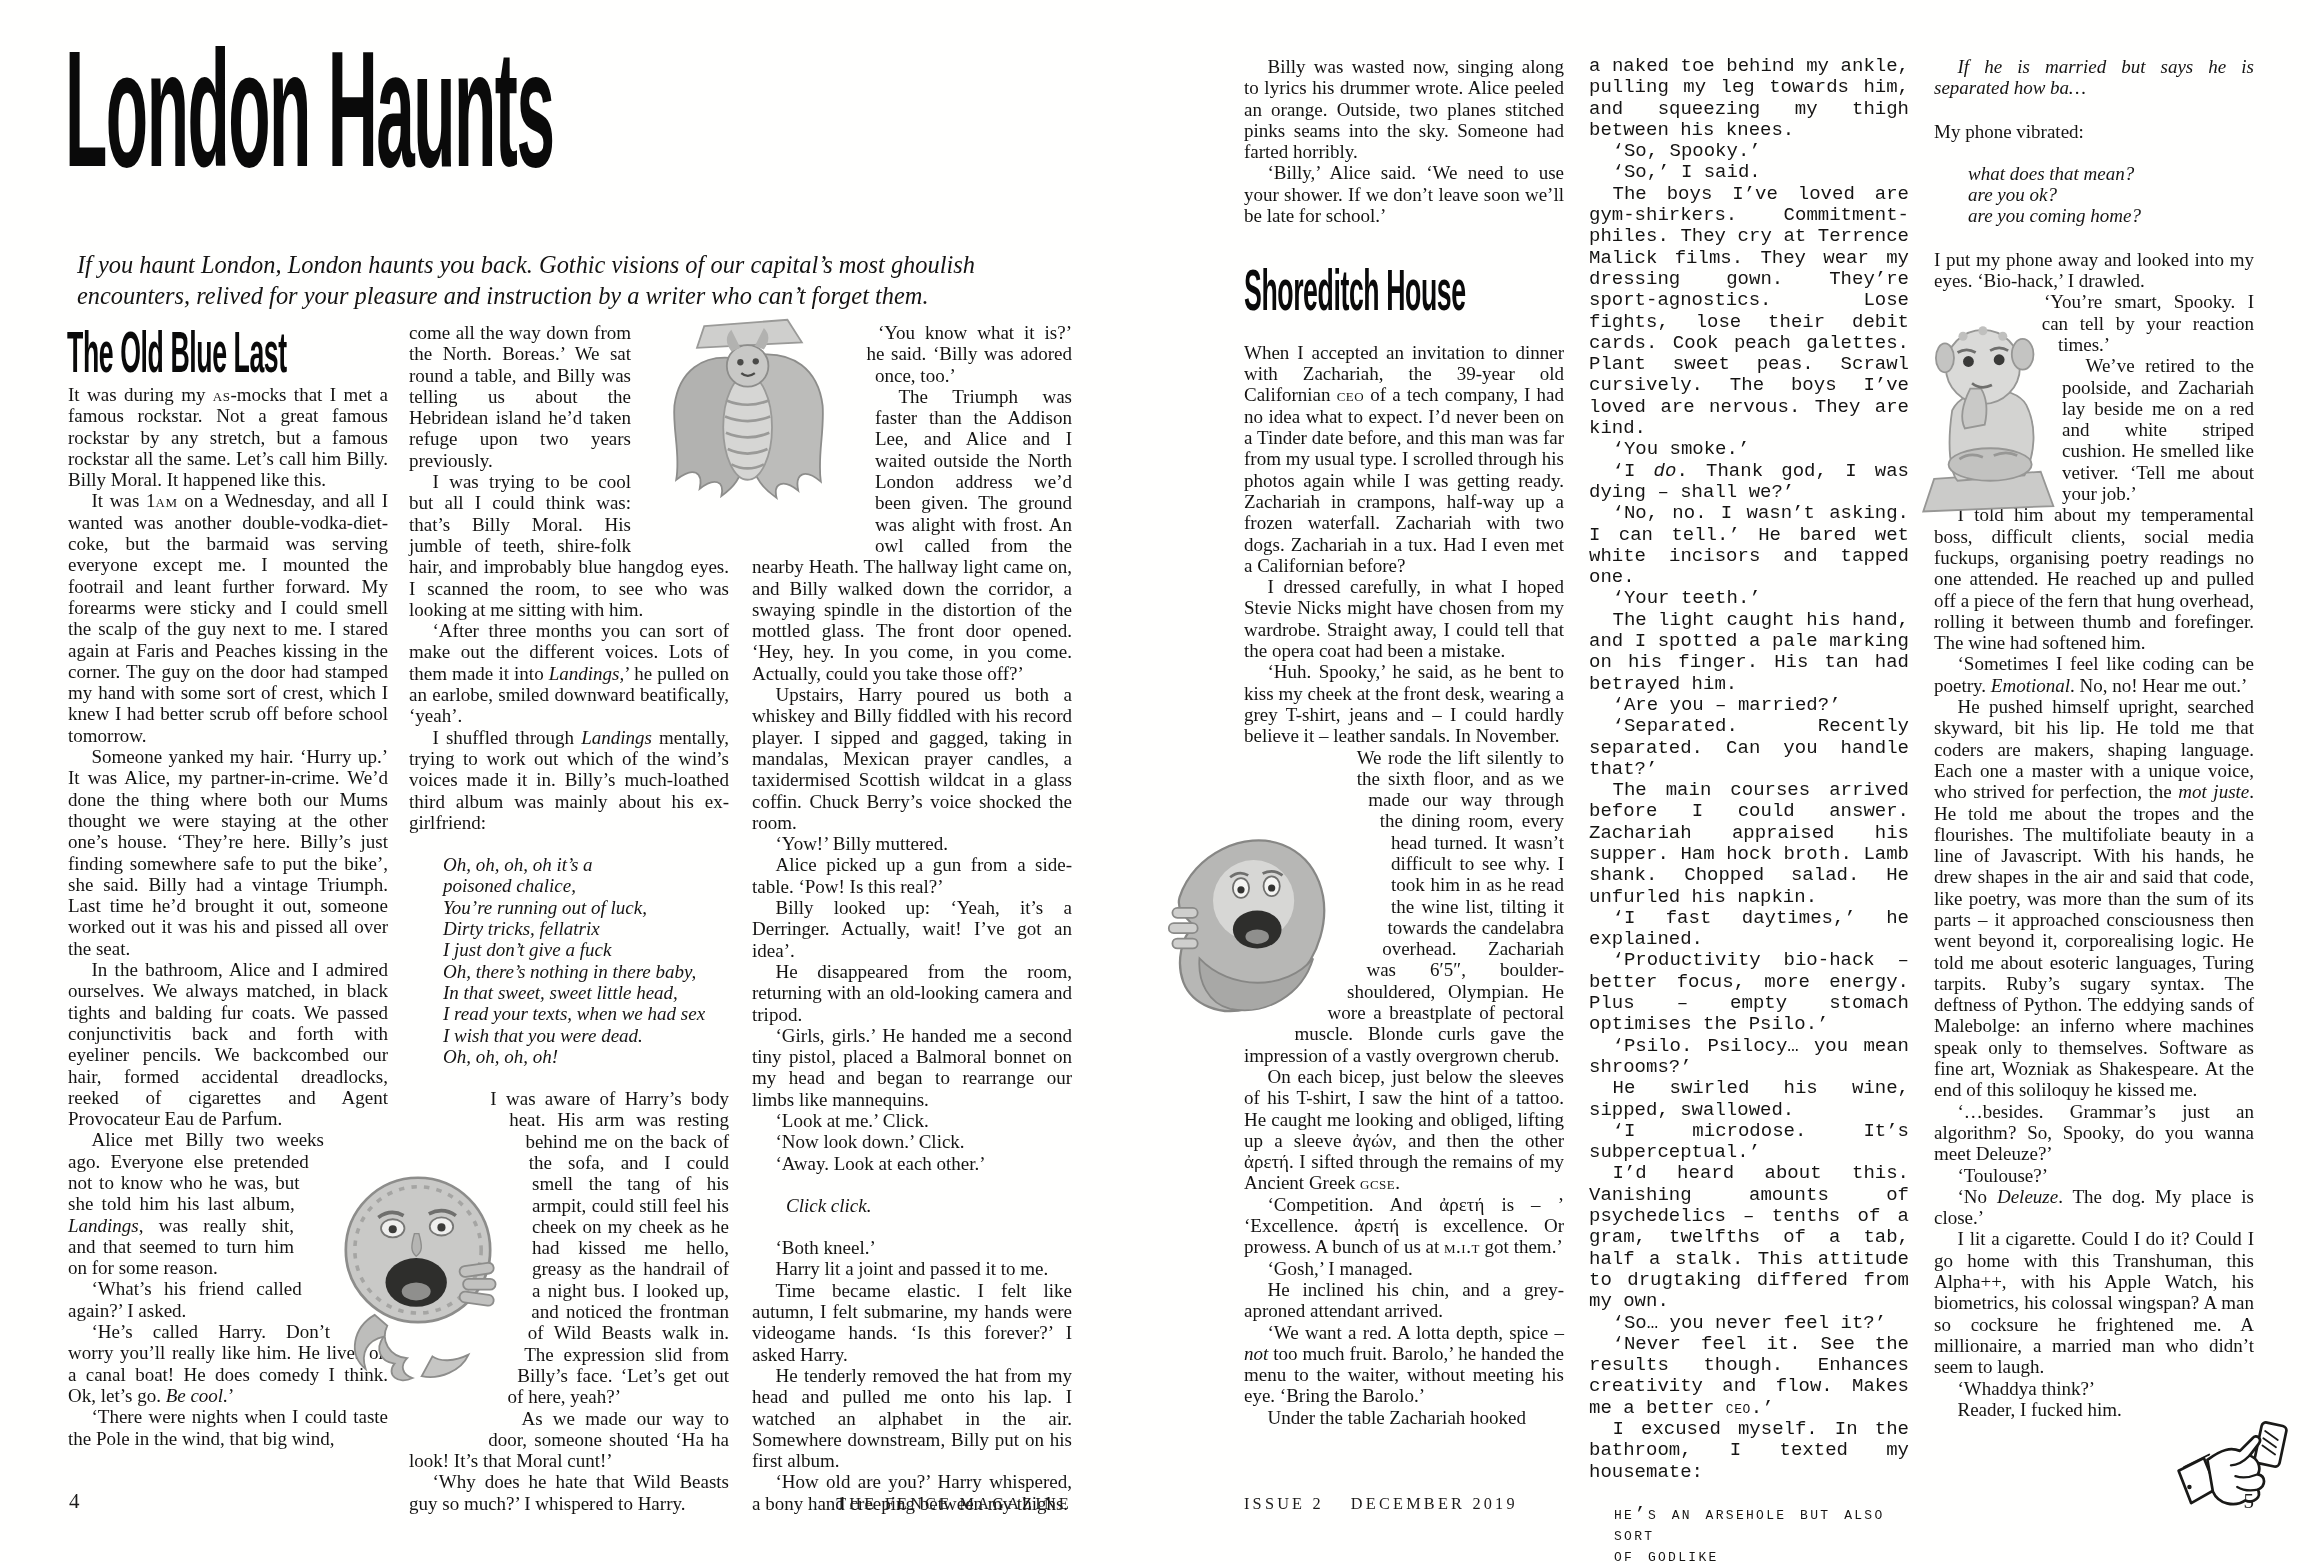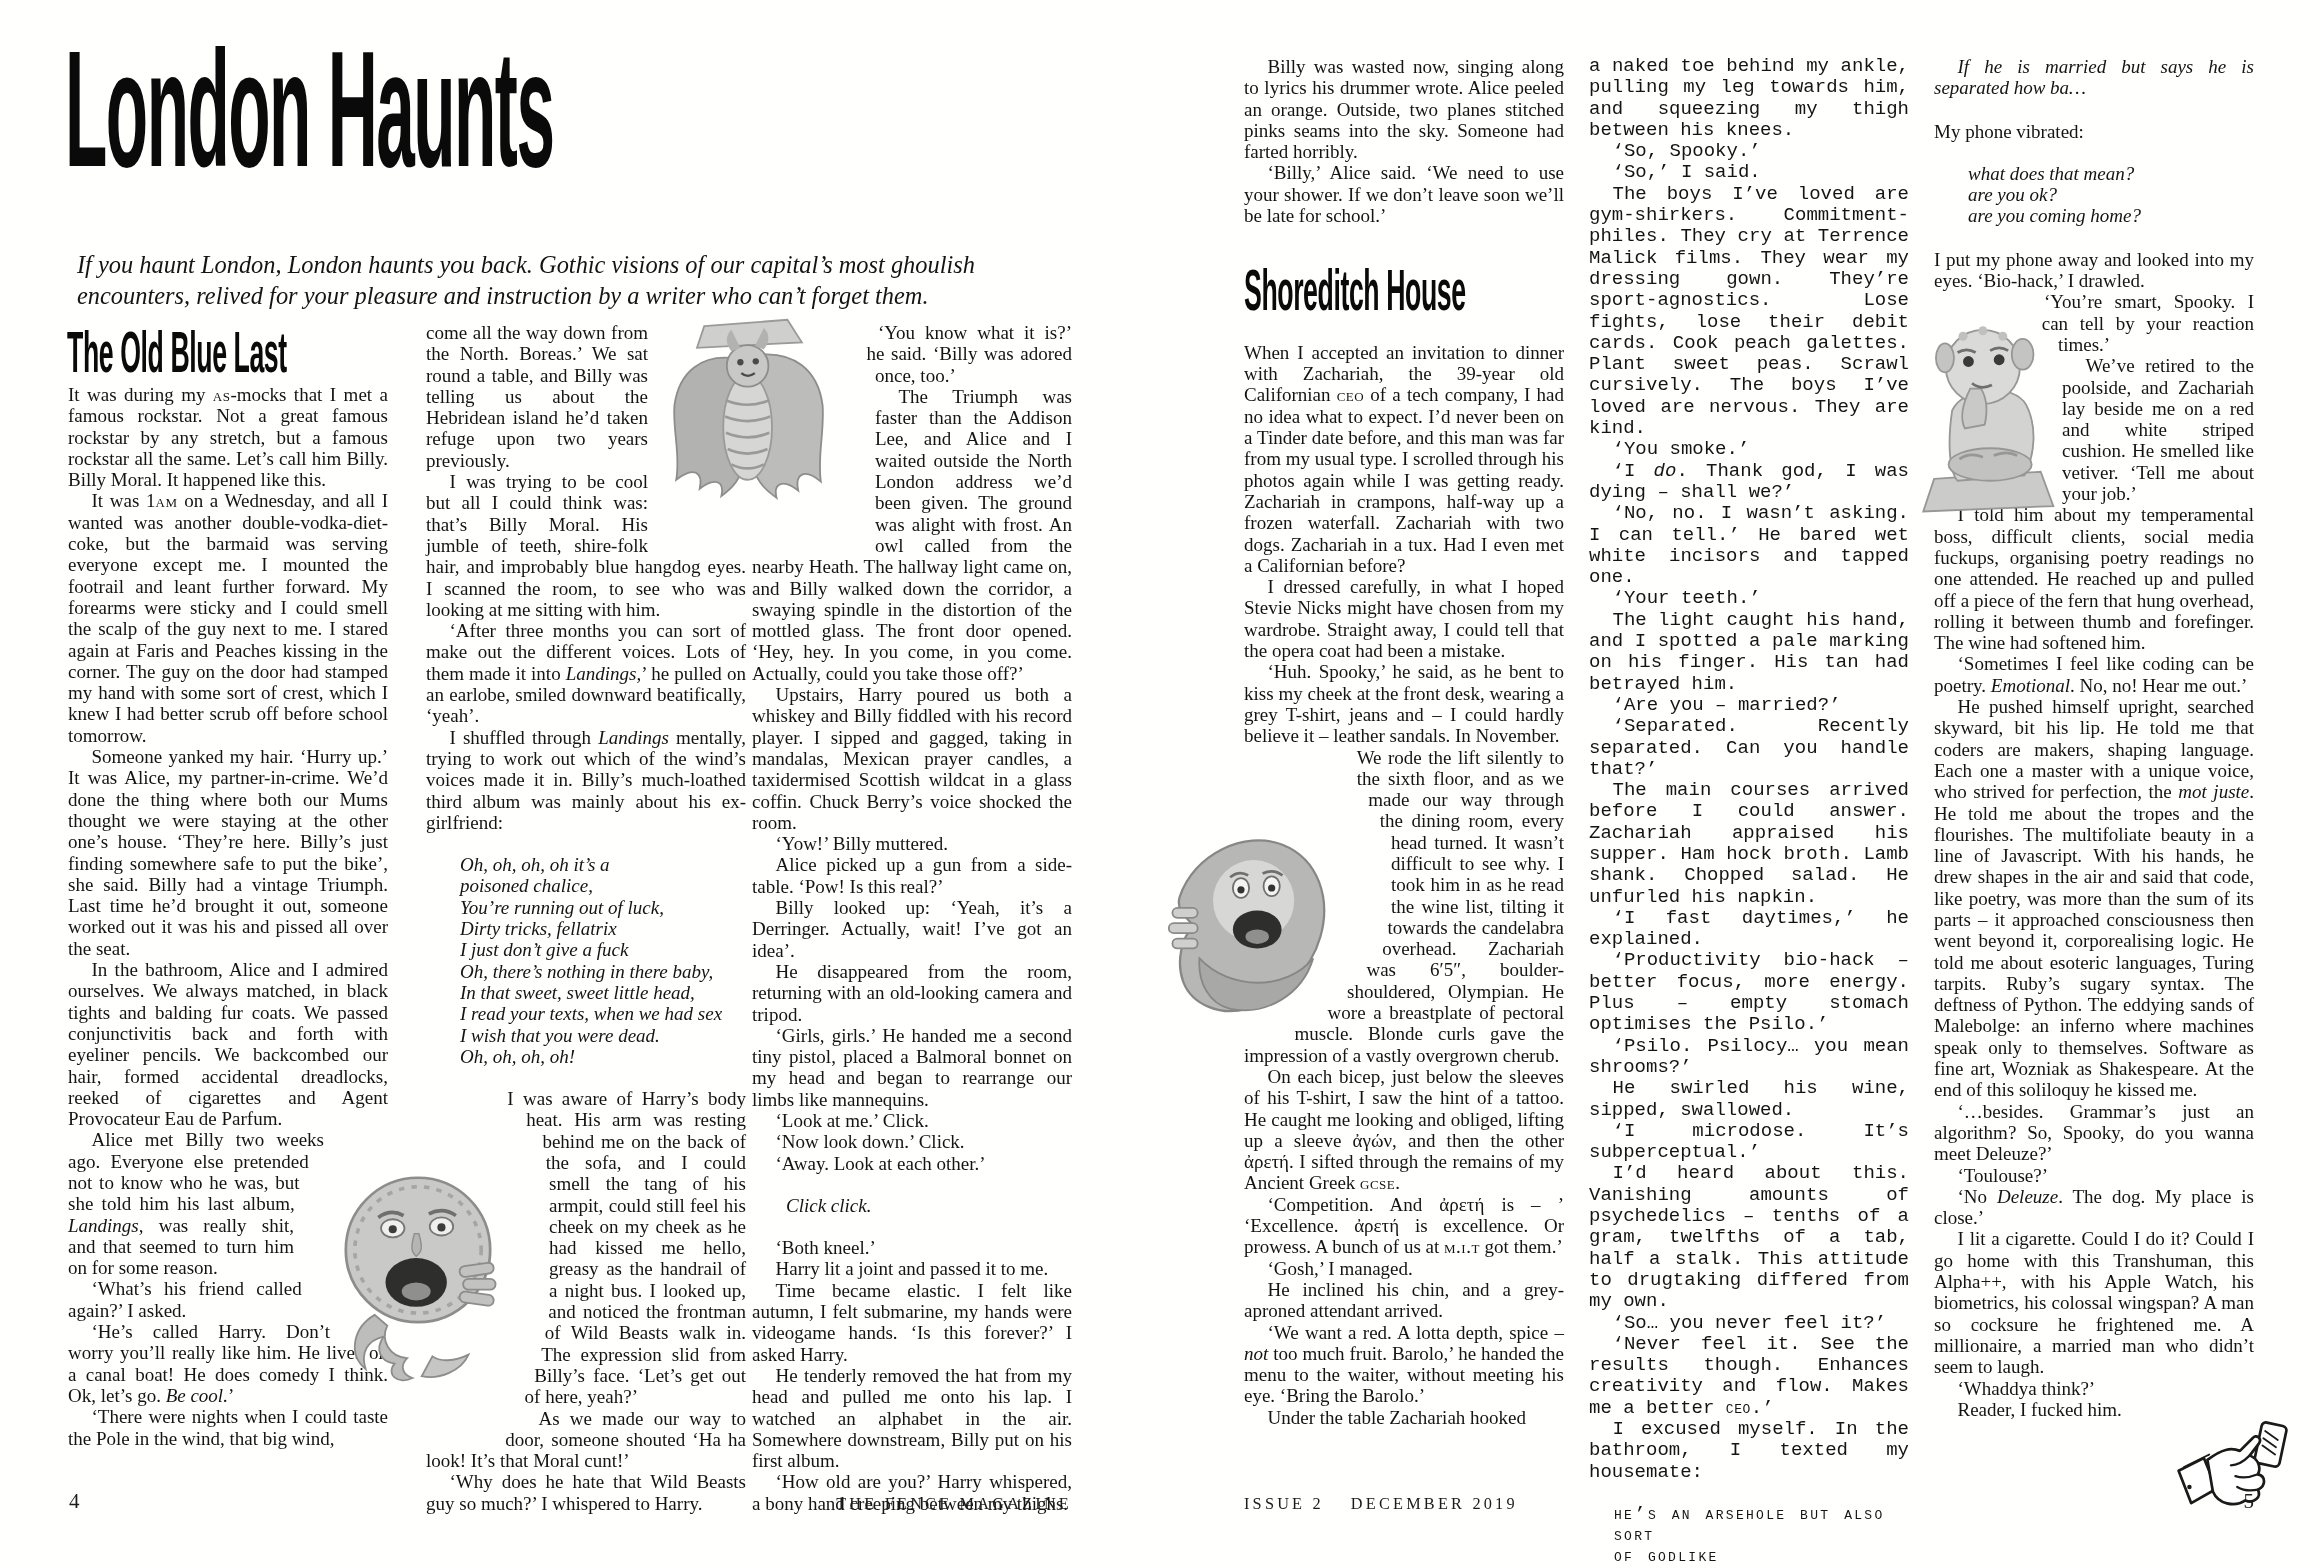--- a/index.html
+++ b/index.html
@@ -77,21 +77,21 @@
       <div class="sp sp-r sp-face1"></div>
       <div>
           <p class="para p-ind">Alice met Billy two weeks ago. Everyone else pretended not to know who he was, but she told him his last album, <em>Landings</em>, was really shit, and that seemed to turn him on for some reason.</p>
           <p class="para p-ind">‘What’s his friend called again?’ I asked.</p>
           <p class="para p-ind">‘He’s called Harry. Don’t worry you’ll really like him. He lives on a canal boat! He does comedy I think. Ok, let’s go. <em>Be cool.</em>’</p>
           <p class="para p-ind">‘There were nights when I could taste the Pole in the wind, that big wind,</p>
         </div>
     </div>
   </div>
 
-  <div class="col" id="col2" style="left:426px;top:322px;height:1185px;">
+  <div class="col" id="col2" style="left:409px;top:322px;height:1185px;">
     <div class="wrapzone">
       <div class="sp sp-r sp-bat2"></div>
       <div>
           <p class="para p-flush">come all the way down from the North. Boreas.’ We sat round a table, and Billy was telling us about the Hebridean island he’d taken refuge upon two years previously.</p>
           <p class="para p-ind">I was trying to be cool but all I could think was: that’s Billy Moral. His jumble of teeth, shire-folk hair, and improbably blue hangdog eyes. I scanned the room, to see who was looking at me sitting with him.</p>
           <p class="para p-ind">‘After three months you can sort of make out the different voices. Lots of them made it into <em>Landings,</em>’ he pulled on an earlobe, smiled downward beatifically, ‘yeah’.</p>
           <p class="para p-ind">I shuffled through <em>Landings</em> mentally, trying to work out which of the wind’s voices made it in. Billy’s much-loathed third album was mainly about his ex-girlfriend:</p>
           <div class="verse">
             <div class="vline">Oh, oh, oh, oh it’s a</div>
             <div class="vline">poisoned chalice,</div>

